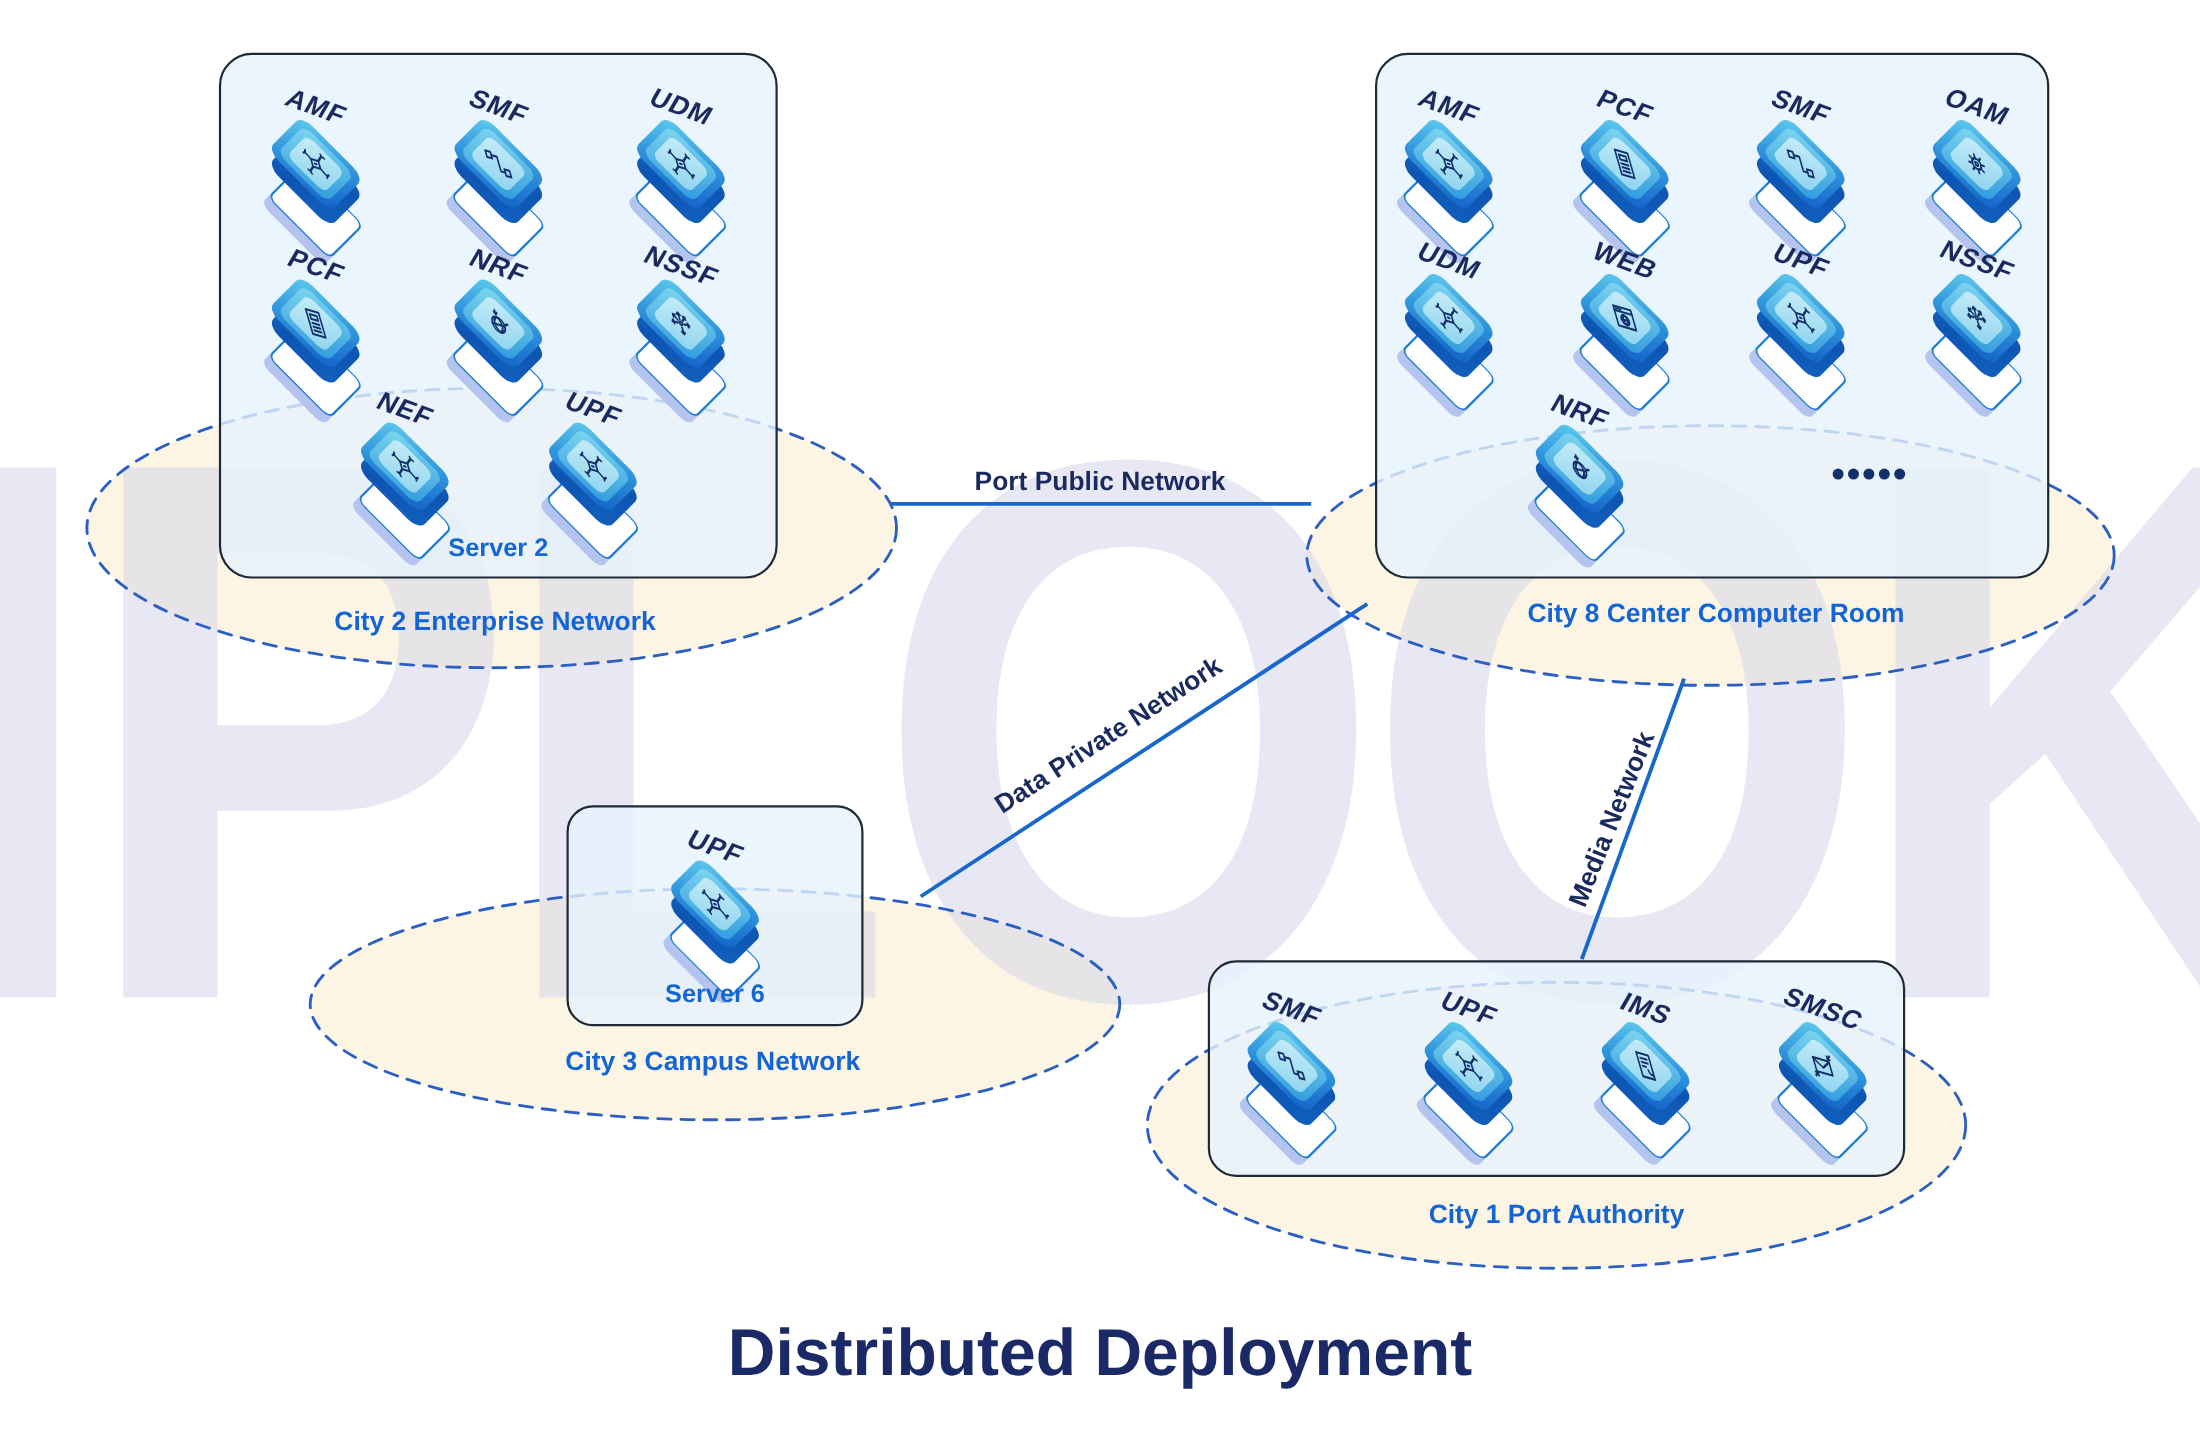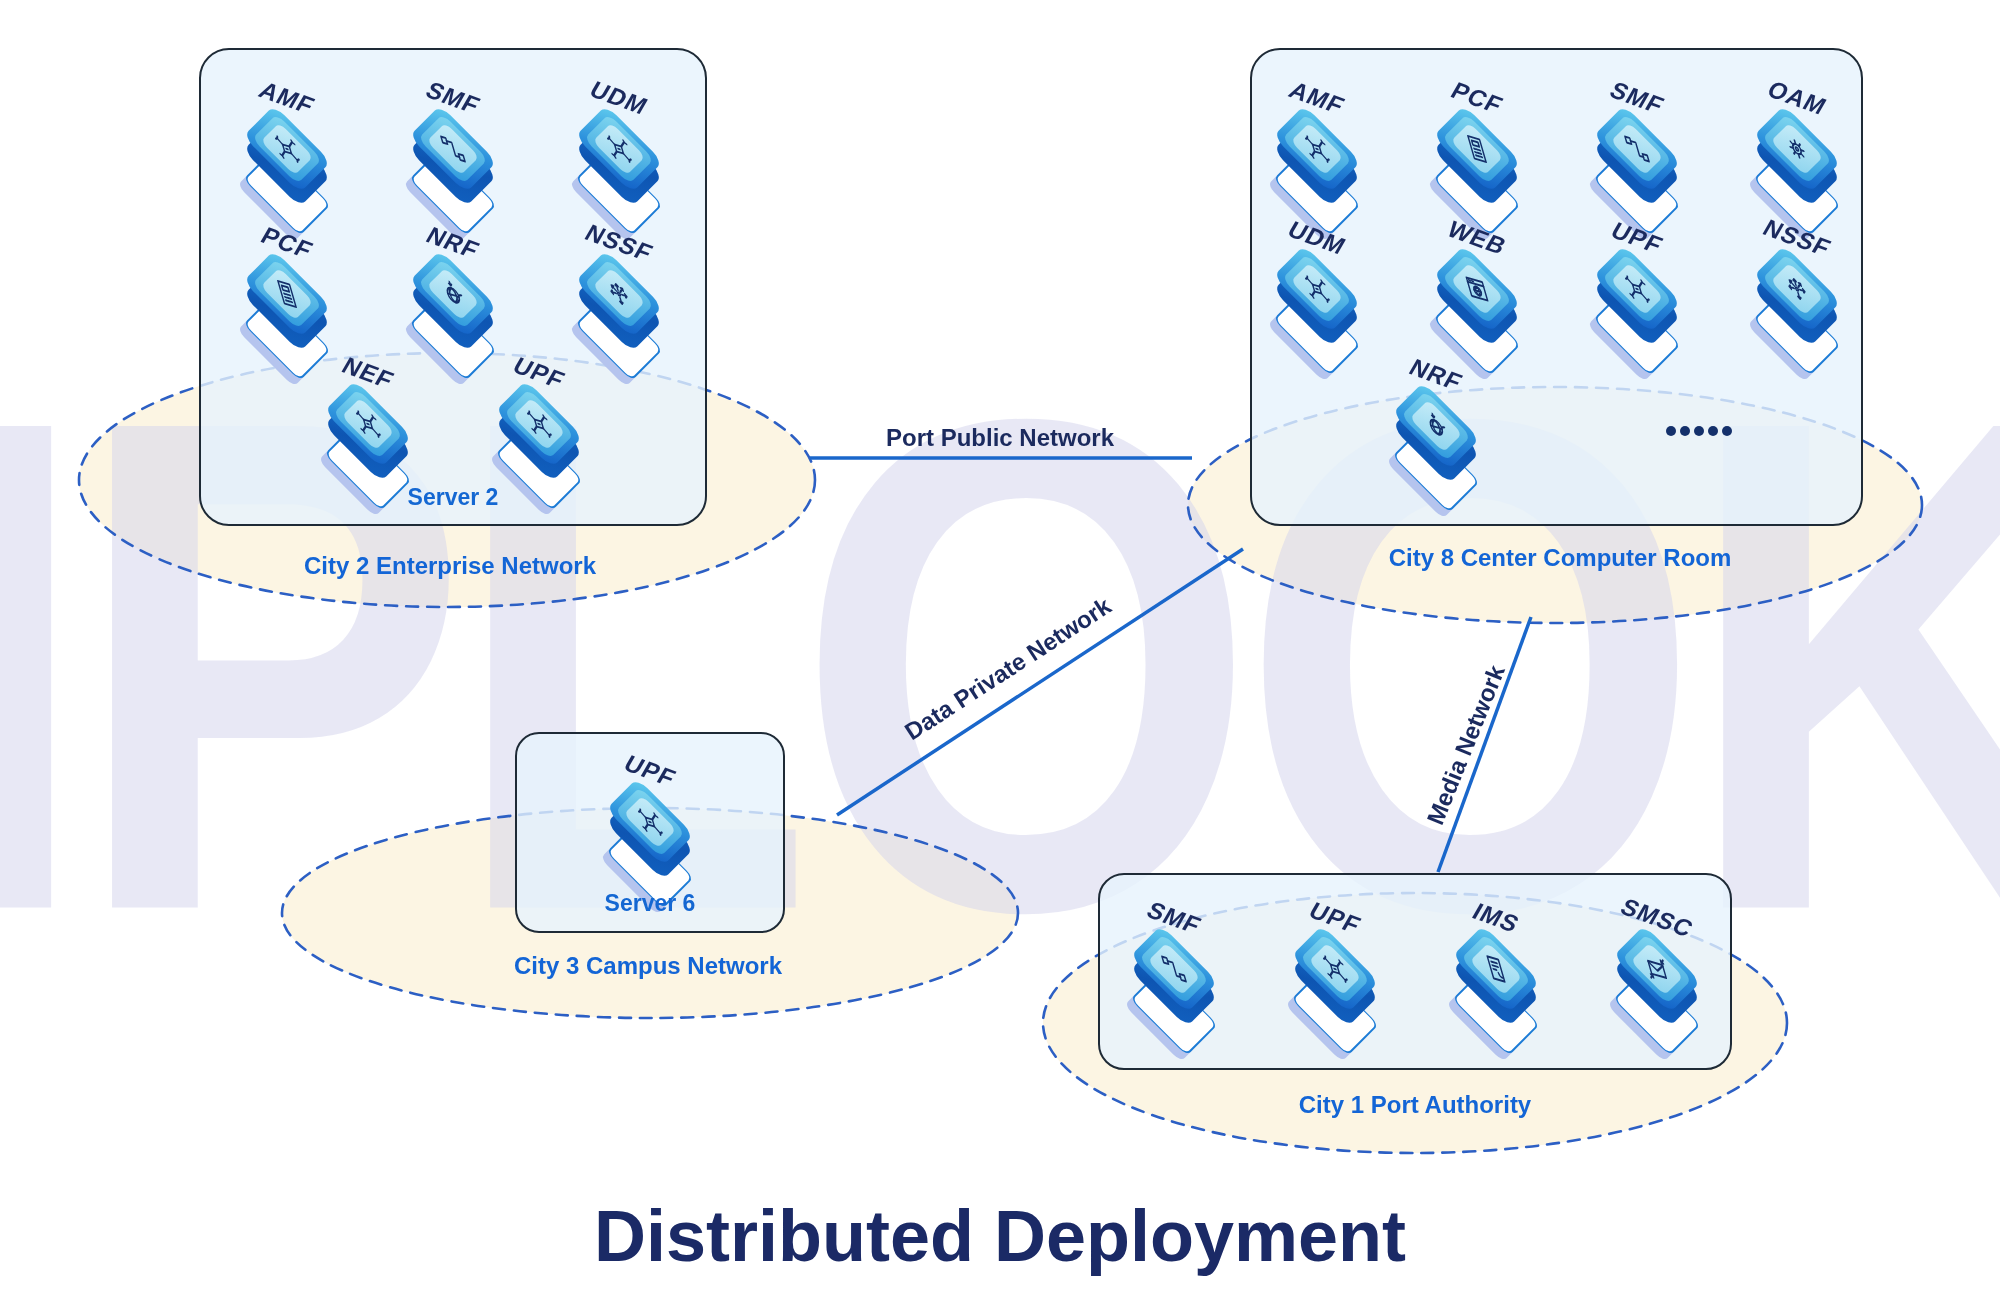--- a/index.html
+++ b/index.html
@@ -74,21 +74,21 @@
   #label-city1{left:1360px;top:544px}
   #label-city3{left:448px;top:952px}
   #label-city4{left:1215px;top:1091px}
   .conn-label{position:absolute;text-align:center;font-size:24px;font-weight:600;
     color:var(--navy-text)}
   #label-public{left:800px;top:424px;width:400px}
   #label-private{left:858px;top:655px;width:300px;transform:rotate(-33deg)}
   #label-media{left:1341px;top:731px;width:250px;transform:rotate(-68deg)}
 
   #title{position:absolute;left:0;top:1195px;width:2000px;text-align:center;
-    font-size:72px;font-weight:800;letter-spacing:0;color:var(--title-navy)}
+    font-size:60px;font-weight:800;letter-spacing:0;color:var(--title-navy)}
 </style>
 </head>
 <body>
 
 <svg id="fills" class="layer" viewBox="0 0 2000 1303" xmlns="http://www.w3.org/2000/svg">
     <ellipse cx="447" cy="480" rx="368" ry="127" fill="#fcf5e3"></ellipse>
     <ellipse cx="1555" cy="505" rx="367" ry="118" fill="#fcf5e3"></ellipse>
     <ellipse cx="650" cy="913" rx="368" ry="105" fill="#fcf5e3"></ellipse>
     <ellipse cx="1415" cy="1023" rx="372" ry="130" fill="#fcf5e3"></ellipse>
   </svg>

